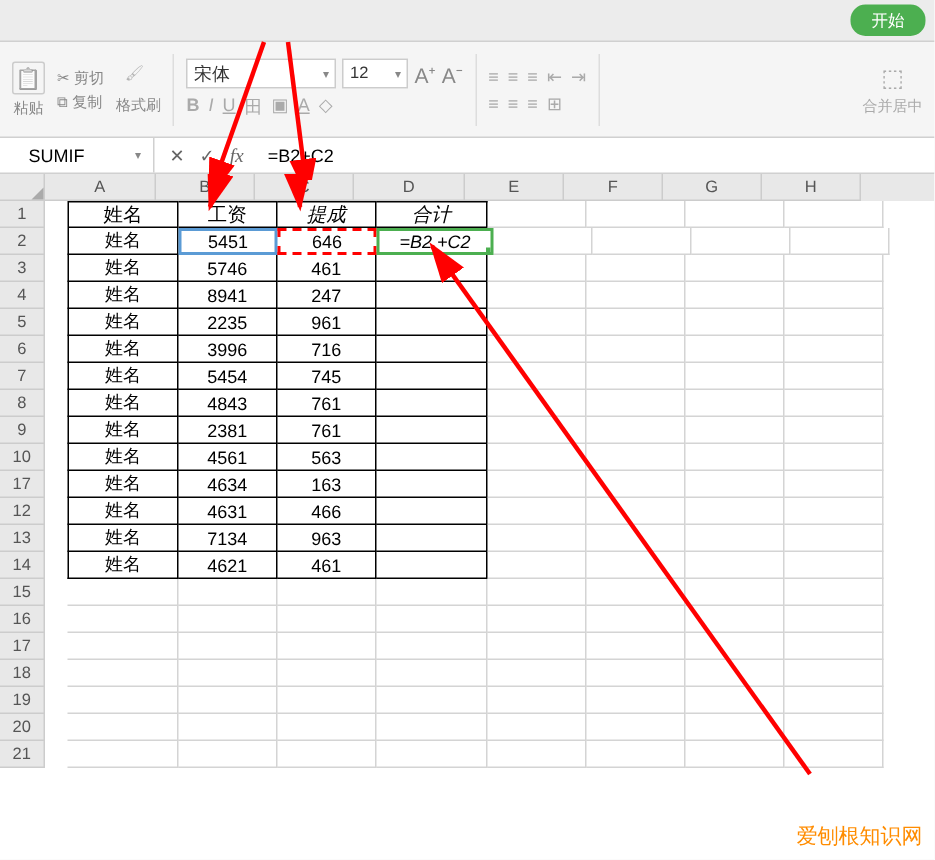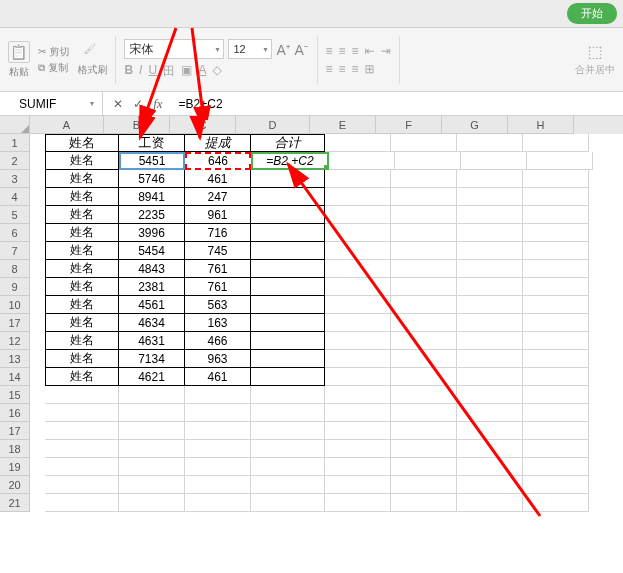--- a/index.html
+++ b/index.html
@@ -477,20 +477,21 @@
     <defs>
       <marker id="arrowhead" markerWidth="10" markerHeight="10" refX="8" refY="3" orient="auto">
         <polygon points="0 0, 9 3, 0 6" fill="#ff0000"></polygon>
       </marker>
     </defs>
     <line x1="174" y1="-90" x2="140" y2="22" stroke="#ff0000" stroke-width="3" marker-end="url(#arrowhead)"></line>
     <line x1="190" y1="-90" x2="200" y2="22" stroke="#ff0000" stroke-width="3" marker-end="url(#arrowhead)"></line>
     <line x1="540" y1="400" x2="288" y2="48" stroke="#ff0000" stroke-width="3" marker-end="url(#arrowhead)"></line>
   </svg>
 
+  <div class="watermark">爱刨根知识网</div>
 </div>
 
 <svg class="annotations" width="623" height="120" style="position:absolute;top:0;left:0;pointer-events:none;z-index:20">
   <defs>
     <marker id="ah2" markerWidth="10" markerHeight="10" refX="8" refY="3" orient="auto">
       <polygon points="0 0, 9 3, 0 6" fill="#ff0000"></polygon>
     </marker>
   </defs>
   <line x1="176" y1="28" x2="140" y2="130" stroke="#ff0000" stroke-width="3" marker-end="url(#ah2)"></line>
   <line x1="192" y1="28" x2="205" y2="130" stroke="#ff0000" stroke-width="3" marker-end="url(#ah2)"></line>

